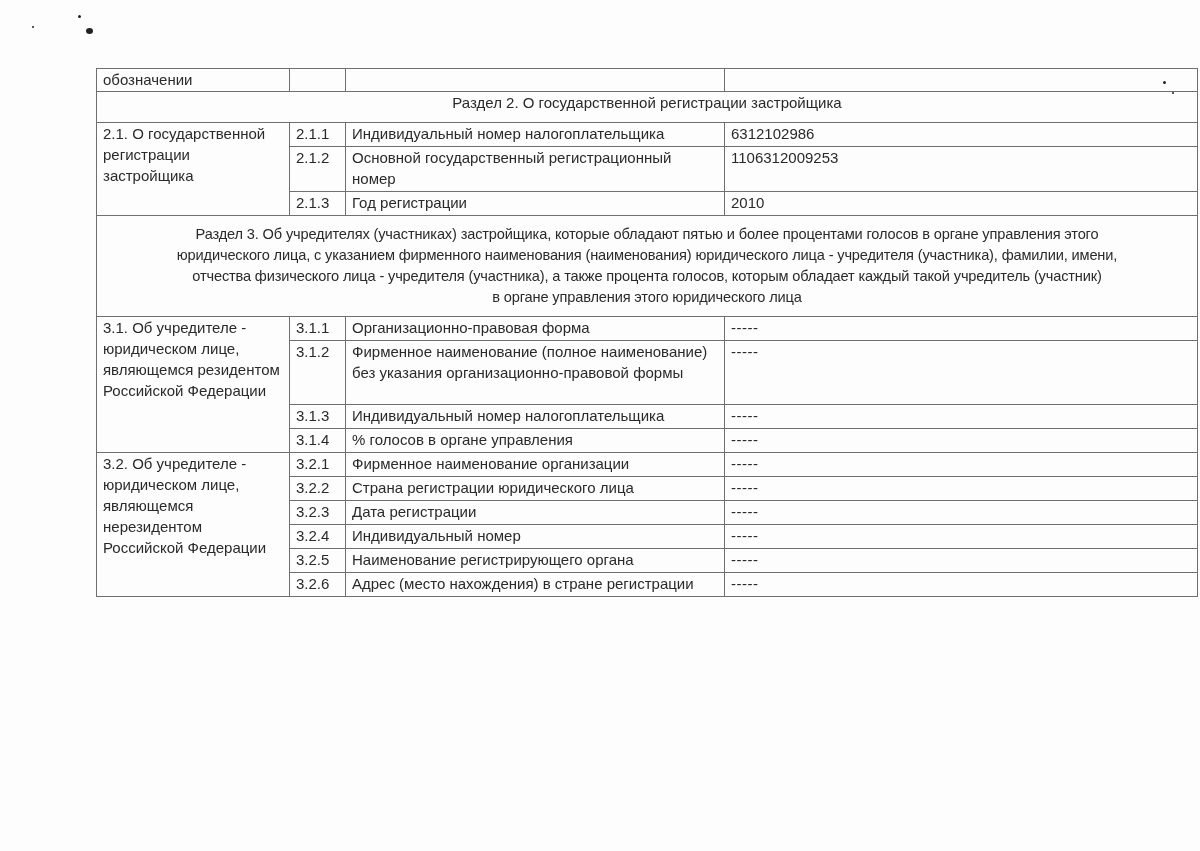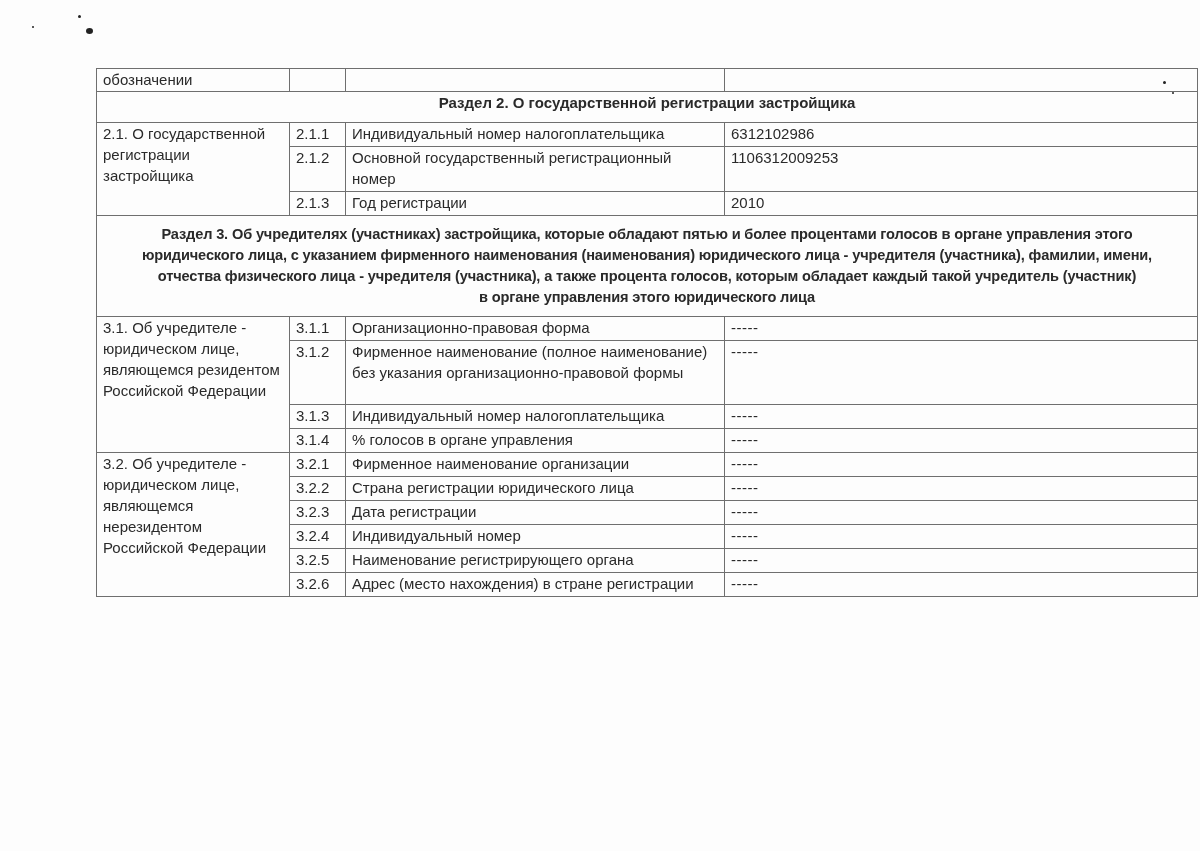--- a/index.html
+++ b/index.html
@@ -42,21 +42,20 @@
       vertical-align: top;
     }
     col.c1 { width: 193px; }
     col.c2 { width: 56px; }
     col.c3 { width: 379px; }
     col.c4 { width: 473px; }
     td.section {
       text-align: center;
       vertical-align: middle;
       padding: 4px 40px;
-      font-weight: bold;
     }
     td.section.s3 {
       font-family: "Liberation Sans Narrow", "Liberation Sans", sans-serif;
       letter-spacing: -0.15px;
       font-size: 14.6px;
       line-height: 21px;
       padding: 8px 8px;
     }
     td.num { padding-left: 6px; }
     td.group { padding-top: 7px; }

